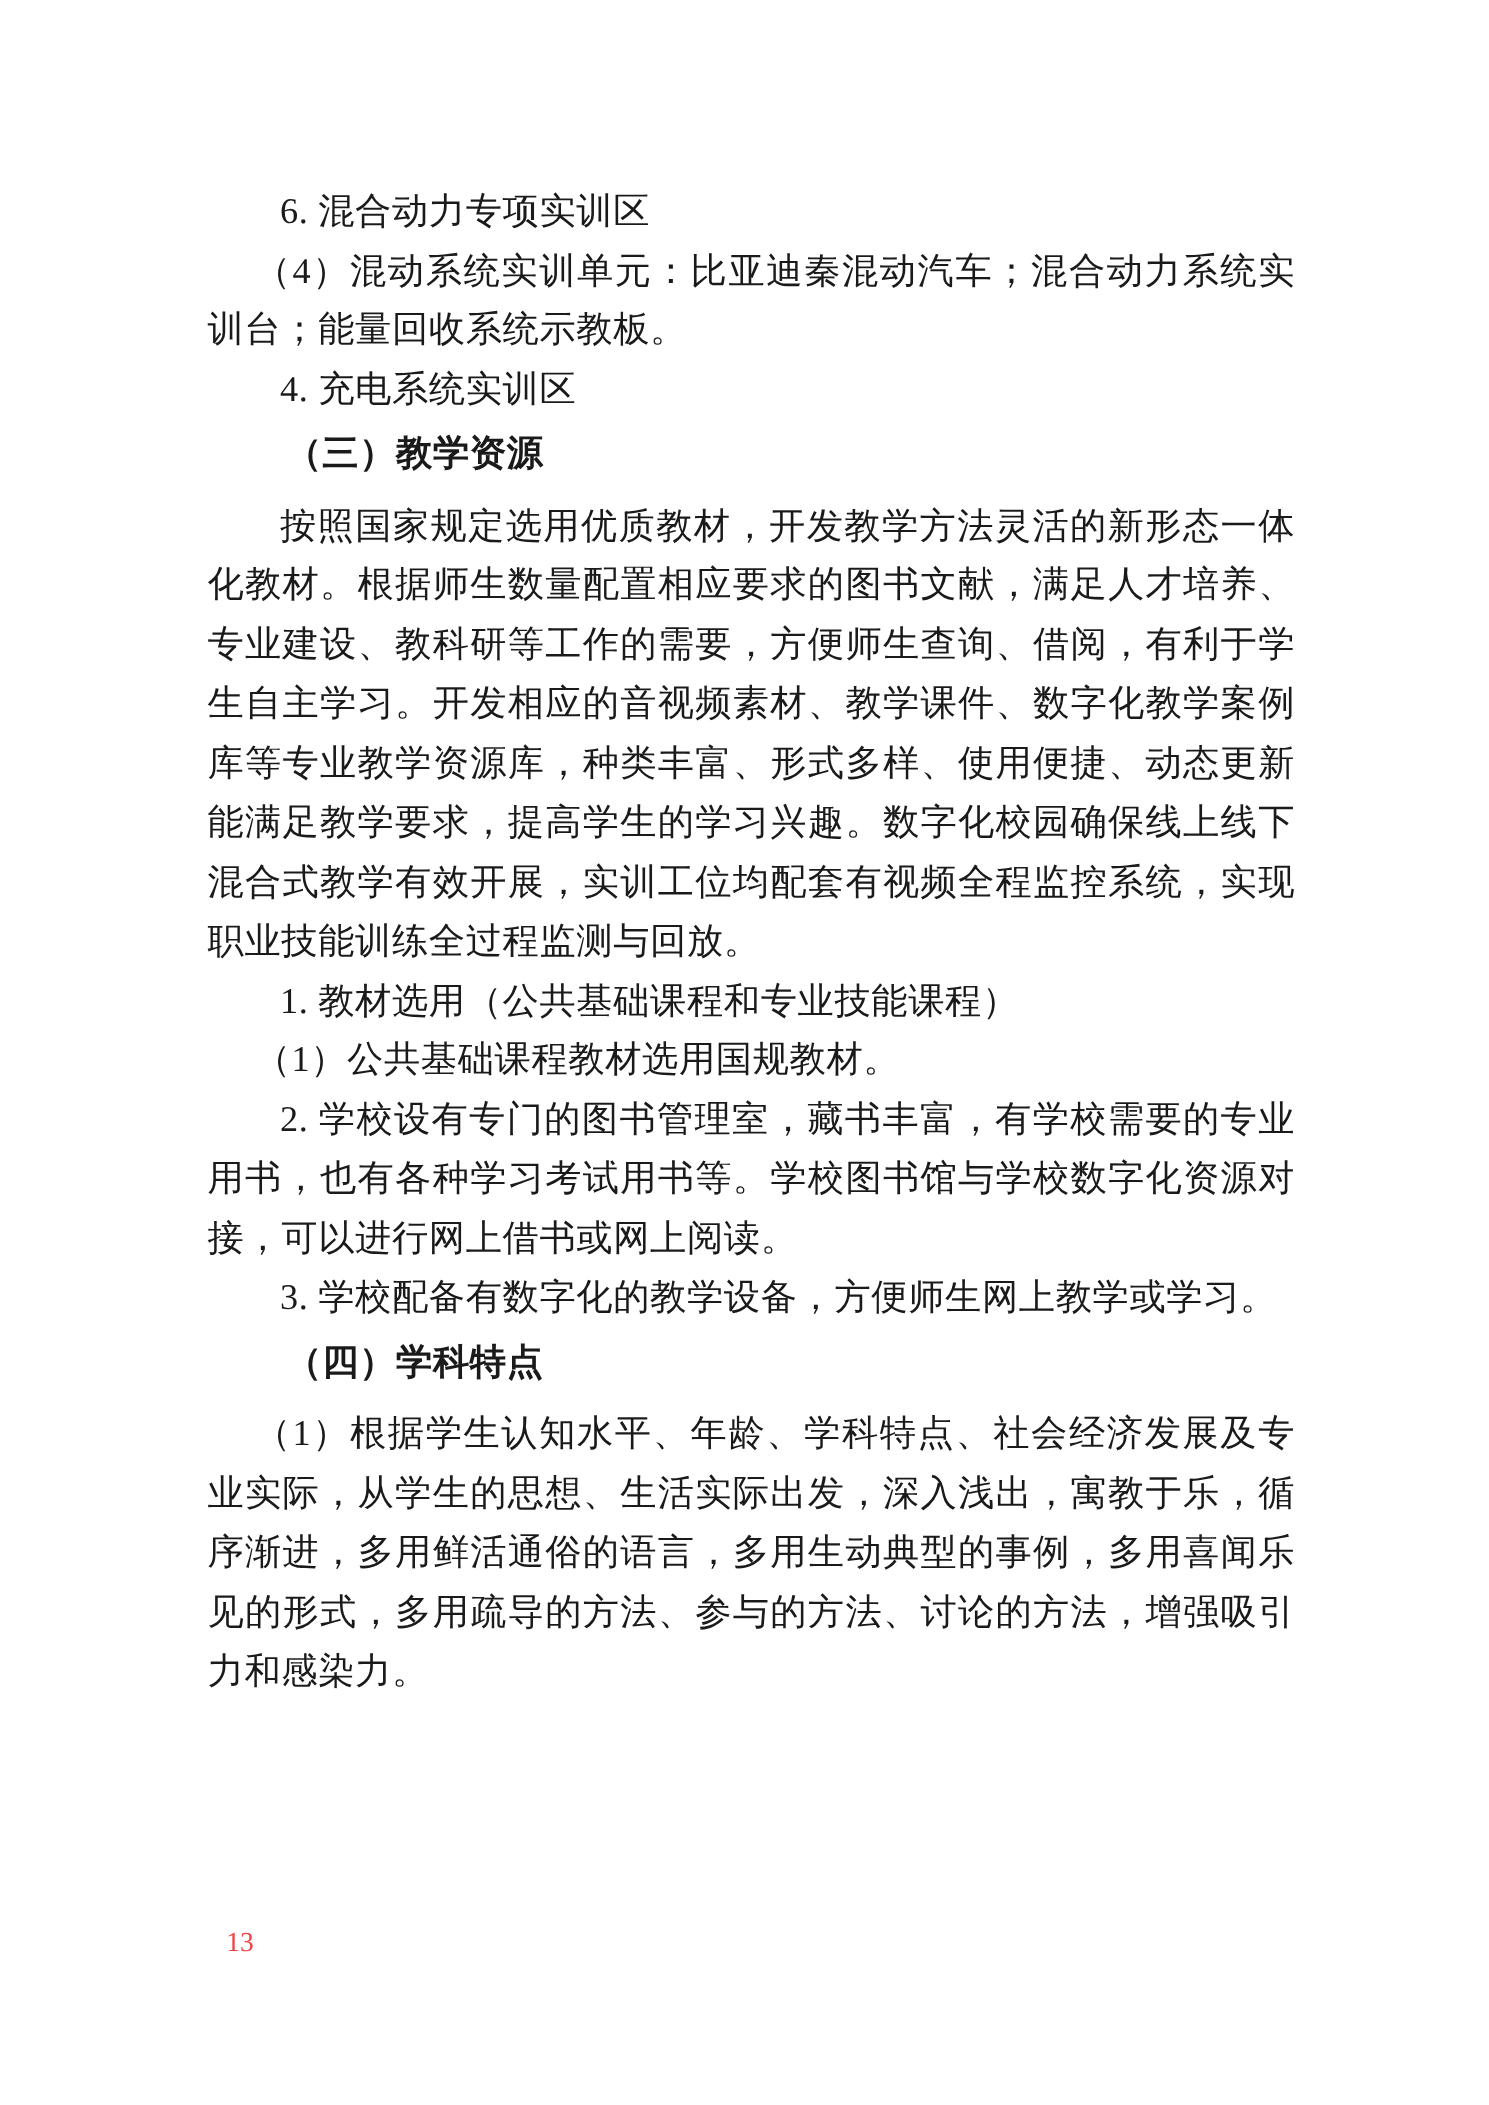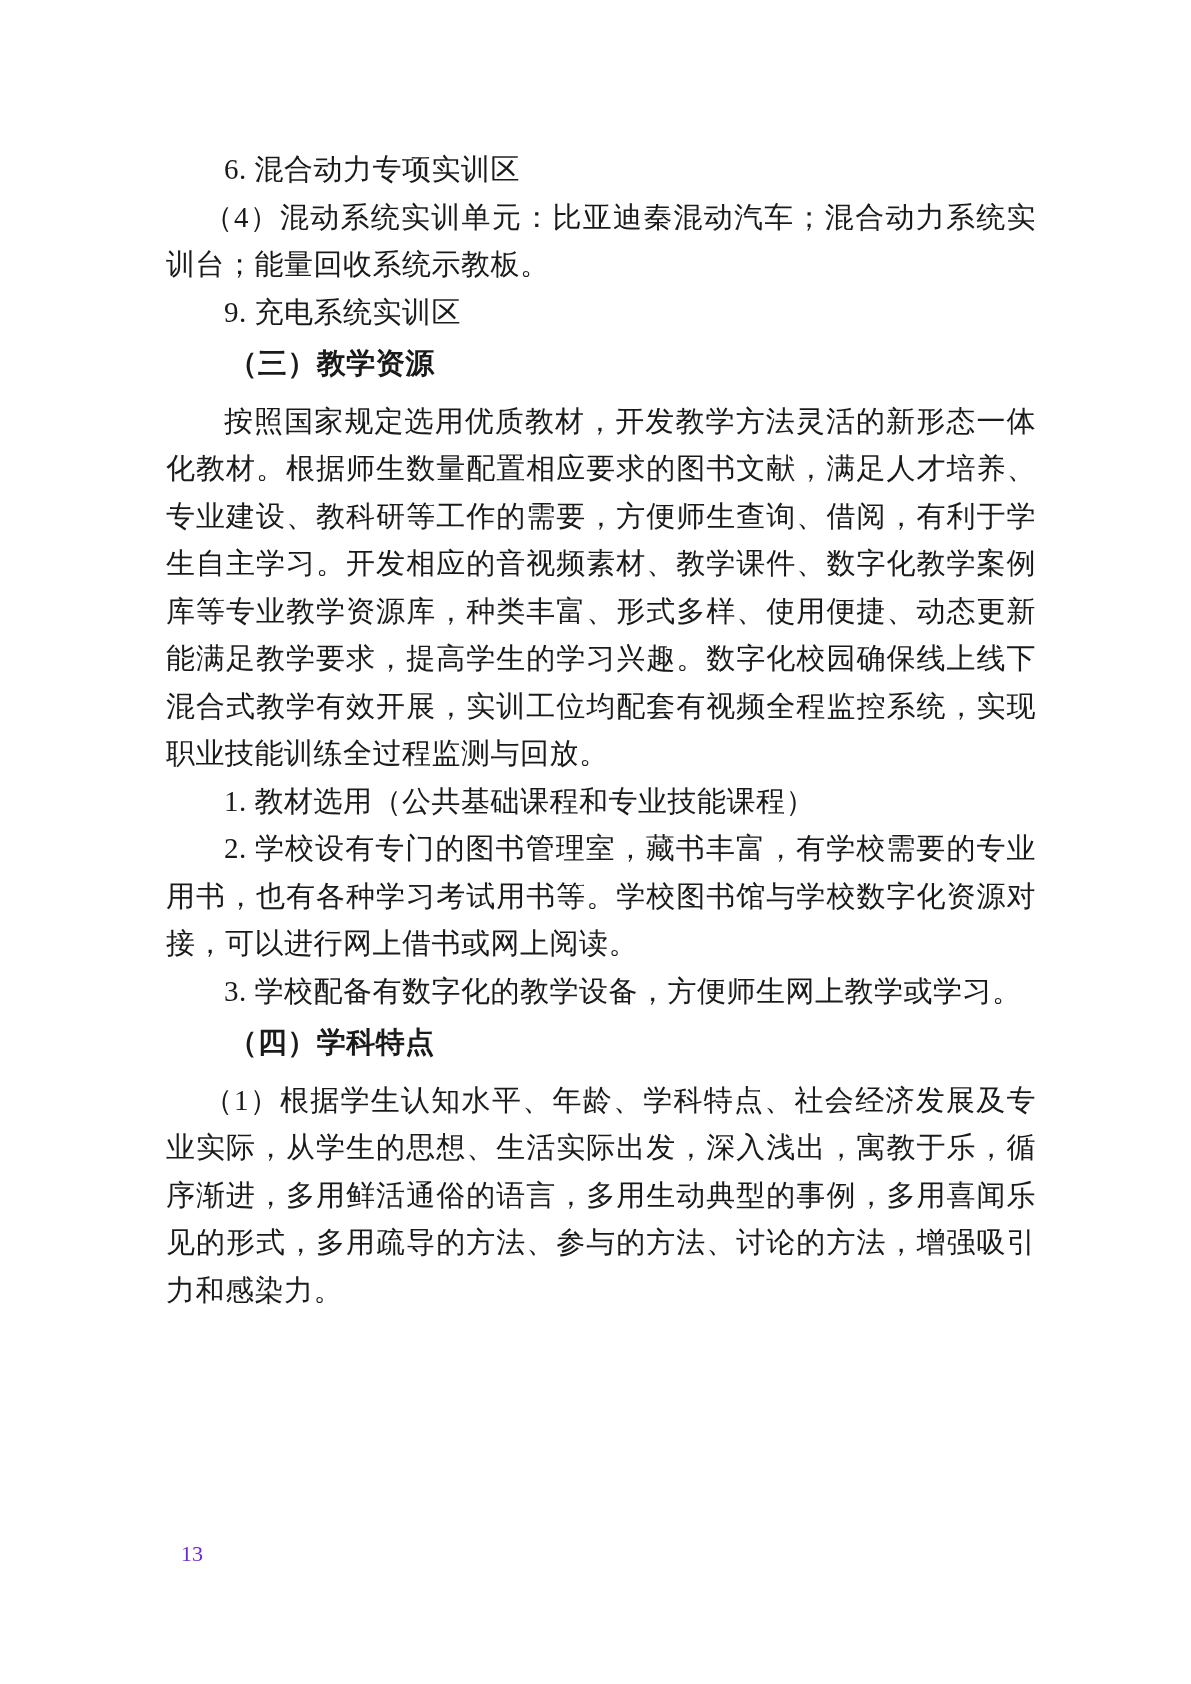--- a/index.html
+++ b/index.html
@@ -39,33 +39,34 @@
     text-align: left;
     margin-top: 4px !important;
     margin-bottom: 10px !important;
   }
   .page-number {
     position: absolute;
     left: 181px;
     top: 1541px;
     font-size: 22px;
     line-height: 26px;
-    color: #6d28d9;
+    color: #ef4444;
   }
 </style>
 </head>
 <body>
 
 <div class="page">
   <div class="content" id="doc-body">
       <p class="p-normal">6. 混合动力专项实训区</p>
       <p class="p-paren">（4）混动系统实训单元：比亚迪秦混动汽车；混合动力系统实训台；能量回收系统示教板。</p>
-      <p class="p-normal">9. 充电系统实训区</p>
+      <p class="p-normal">4. 充电系统实训区</p>
       <p class="heading">（三）教学资源</p>
       <p class="p-normal">按照国家规定选用优质教材，开发教学方法灵活的新形态一体化教材。根据师生数量配置相应要求的图书文献，满足人才培养、专业建设、教科研等工作的需要，方便师生查询、借阅，有利于学生自主学习。开发相应的音视频素材、教学课件、数字化教学案例库等专业教学资源库，种类丰富、形式多样、使用便捷、动态更新能满足教学要求，提高学生的学习兴趣。数字化校园确保线上线下混合式教学有效开展，实训工位均配套有视频全程监控系统，实现职业技能训练全过程监测与回放。</p>
       <p class="p-normal">1. 教材选用（公共基础课程和专业技能课程）</p>
+      <p class="p-paren">（1）公共基础课程教材选用国规教材。</p>
       <p class="p-normal">2. 学校设有专门的图书管理室，藏书丰富，有学校需要的专业用书，也有各种学习考试用书等。学校图书馆与学校数字化资源对接，可以进行网上借书或网上阅读。</p>
       <p class="p-normal">3. 学校配备有数字化的教学设备，方便师生网上教学或学习。</p>
       <p class="heading">（四）学科特点</p>
       <p class="p-paren">（1）根据学生认知水平、年龄、学科特点、社会经济发展及专业实际，从学生的思想、生活实际出发，深入浅出，寓教于乐，循序渐进，多用鲜活通俗的语言，多用生动典型的事例，多用喜闻乐见的形式，多用疏导的方法、参与的方法、讨论的方法，增强吸引力和感染力。</p>
     </div>
   <div class="page-number">13</div>
 </div>
 
 </body></html>

